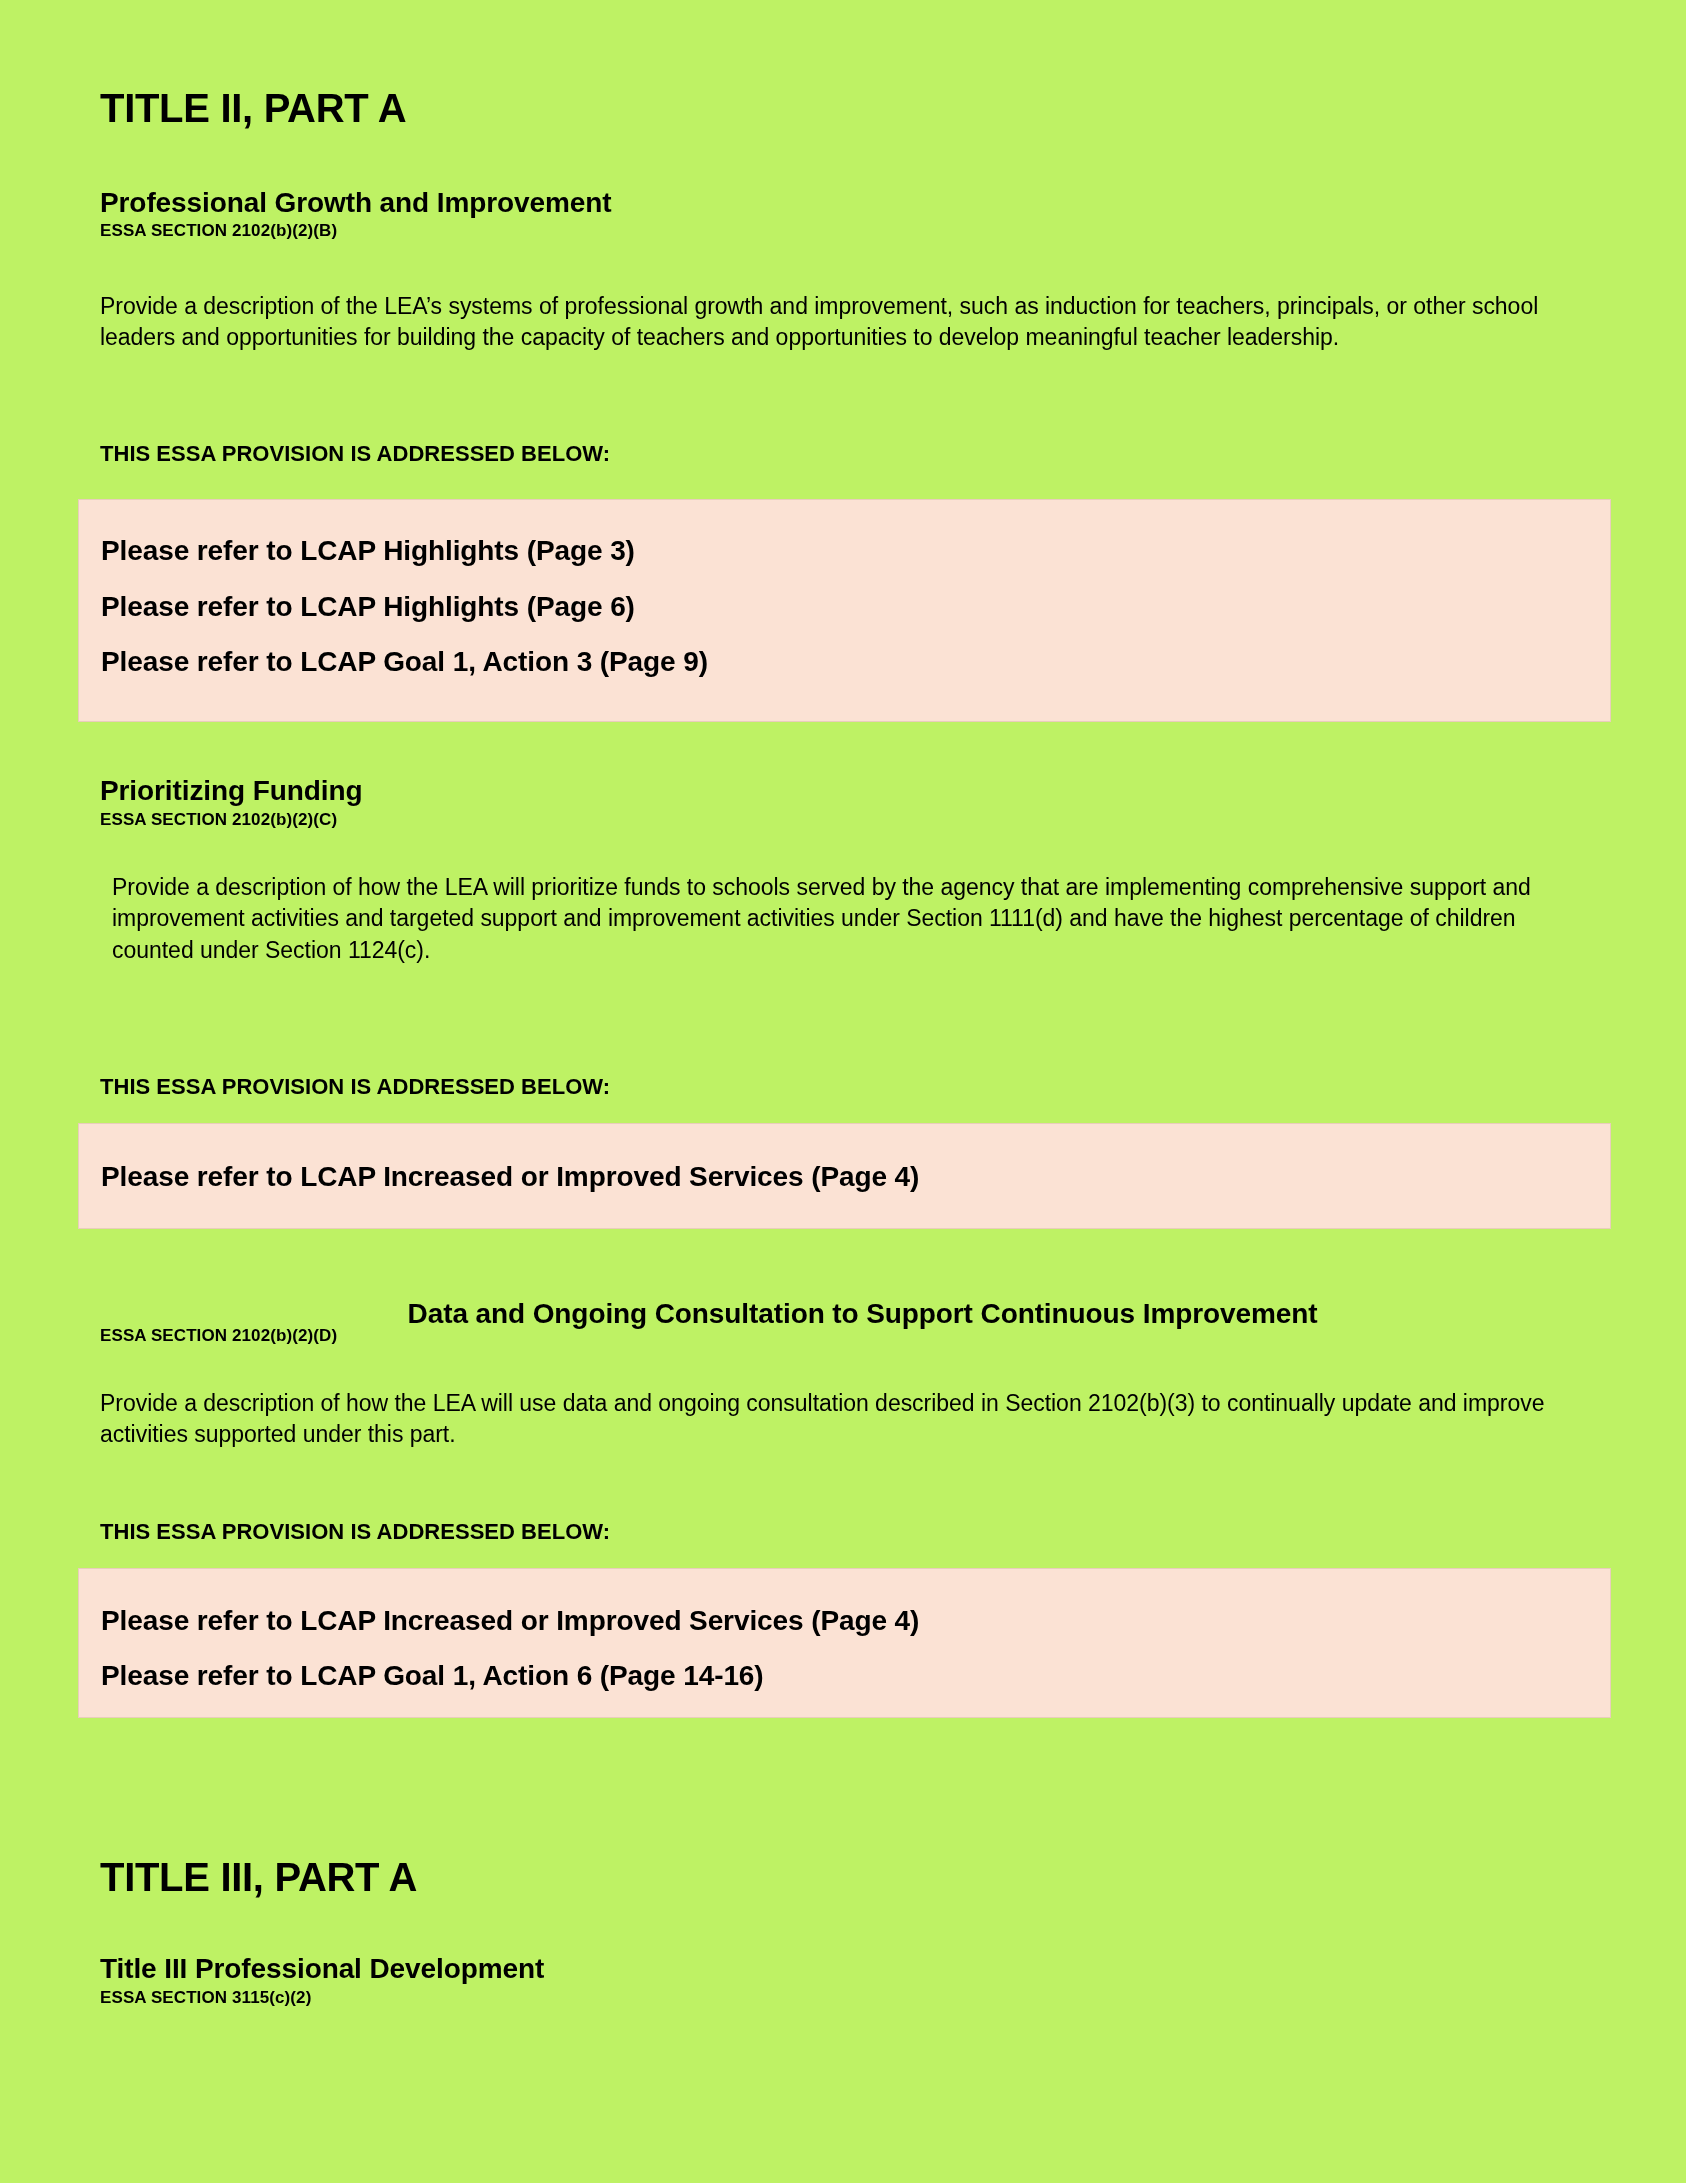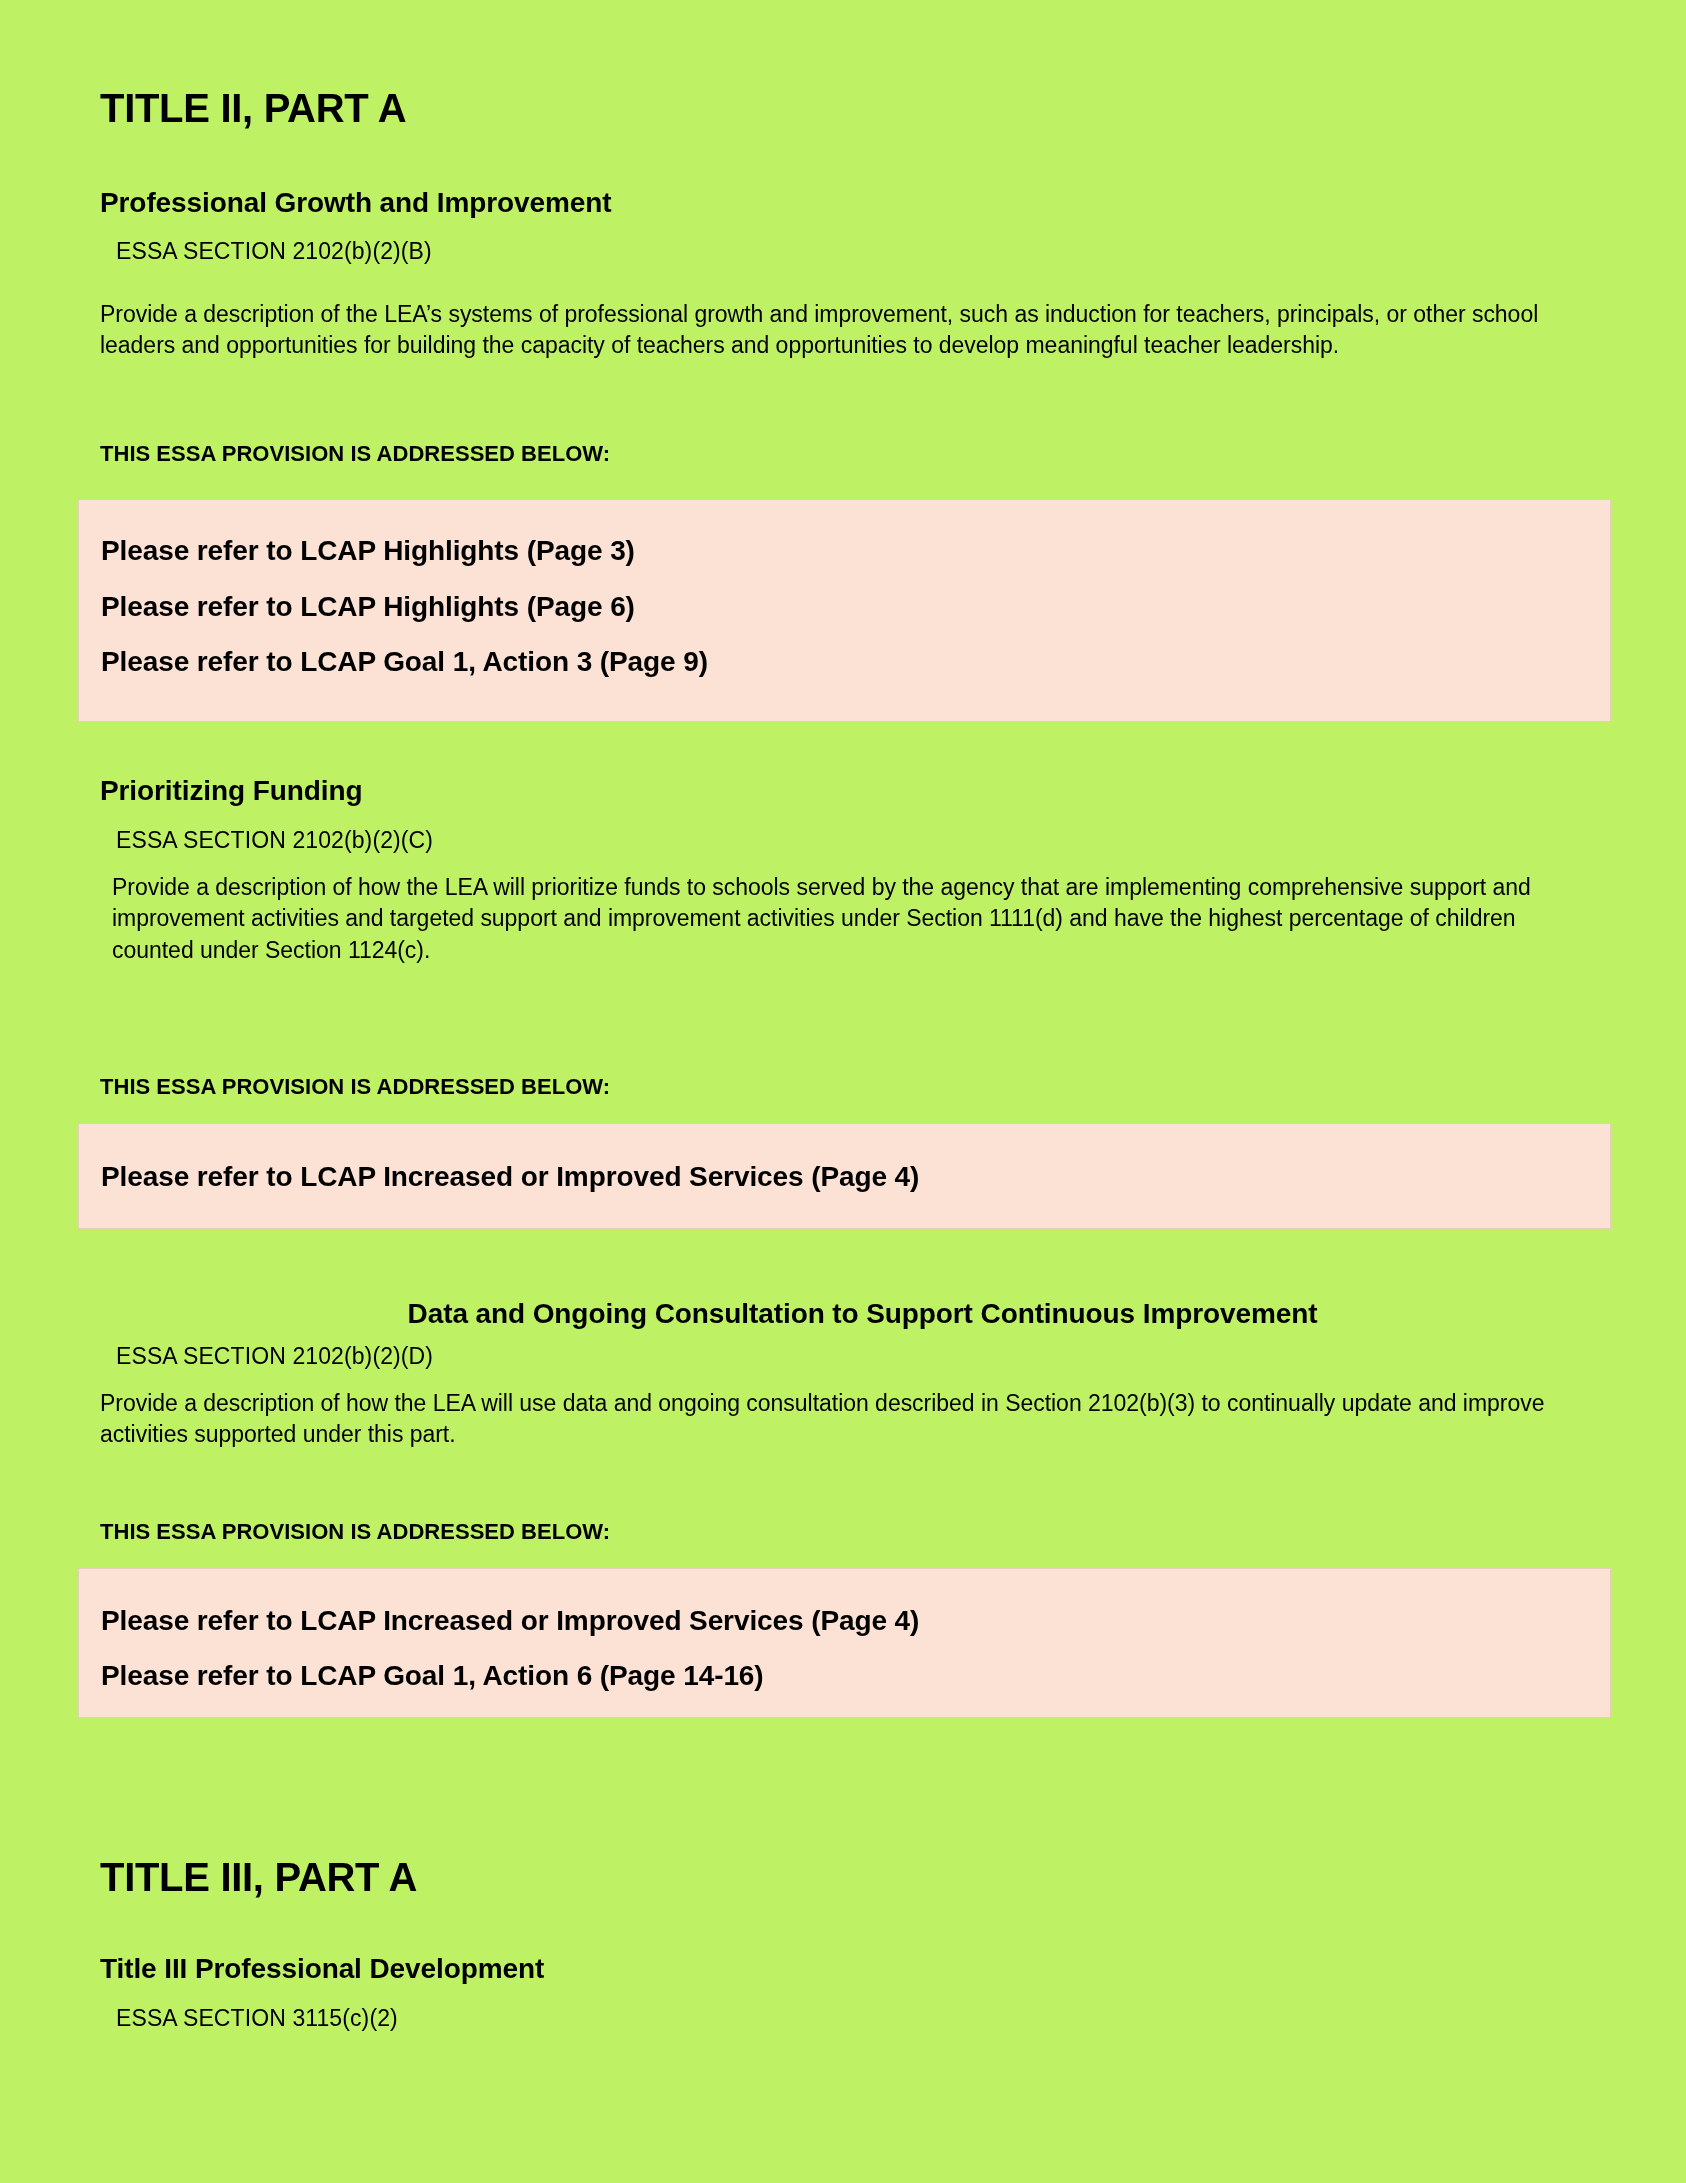--- a/index.html
+++ b/index.html
@@ -40,24 +40,24 @@
     padding: 0;
   }
   .section-heading {
     font-size: 28px;
     font-weight: bold;
     line-height: 1.18;
     margin: 0;
     letter-spacing: -0.1px;
   }
   .essa-ref {
-    font-size: 23px;
-    font-weight: normal;
+    font-size: 17px;
+    font-weight: bold;
     line-height: 1.22;
-    margin: 16px;
+    margin: 0;
     letter-spacing: 0.1px;
   }
   .body-text {
     font-size: 23px;
     font-weight: normal;
     line-height: 1.36;
     margin: 0;
     letter-spacing: -0.03px;
   }
   .provision-label {
@@ -78,21 +78,21 @@
     line-height: 1.2;
     margin: 0;
     letter-spacing: -0.1px;
     white-space: nowrap;
   }
 
   
   #title-2           { position:absolute; left:100px; top:86px;  width:1484px; }
   #h-growth          { position:absolute; left:100px; top:186px;  width:1484px; }
   #ref-growth        { position:absolute; left:100px; top:221px;  width:1484px; }
-  #p-growth          { position:absolute; left:100px; top:299px;  width:1481px; }
+  #p-growth          { position:absolute; left:100px; top:291px;  width:1481px; }
   #lbl-growth        { position:absolute; left:100px; top:441px;  width:1484px; }
 
   #box-growth        { position:absolute; left:78px; top:499px;  width:1533px; height:223px; }
   #box-growth .callout-line:nth-of-type(1) { position:absolute; left:22px; top:34px; }
   #box-growth .callout-line:nth-of-type(2) { position:absolute; left:22px; top:90px; }
   #box-growth .callout-line:nth-of-type(3) { position:absolute; left:22px; top:145px; }
 
   #h-funding         { position:absolute; left:100px; top:774px; width:1484px; }
   #ref-funding       { position:absolute; left:100px; top:810px; width:1484px; }
   #p-funding         { position:absolute; left:100px; top:872px; width:1481px;margin-left:12px; }

